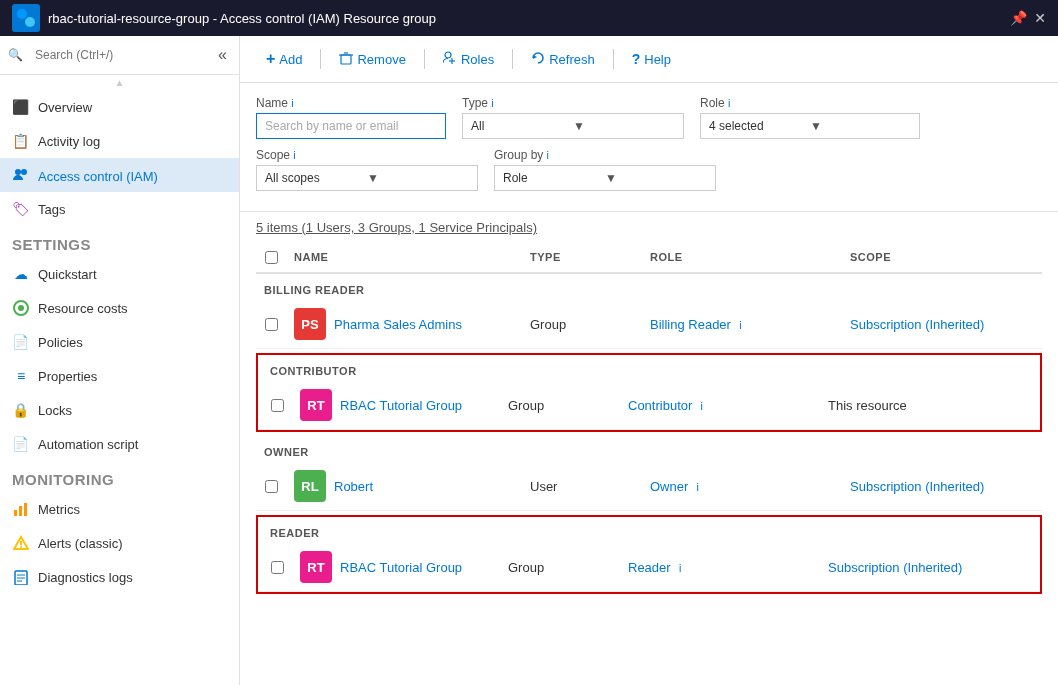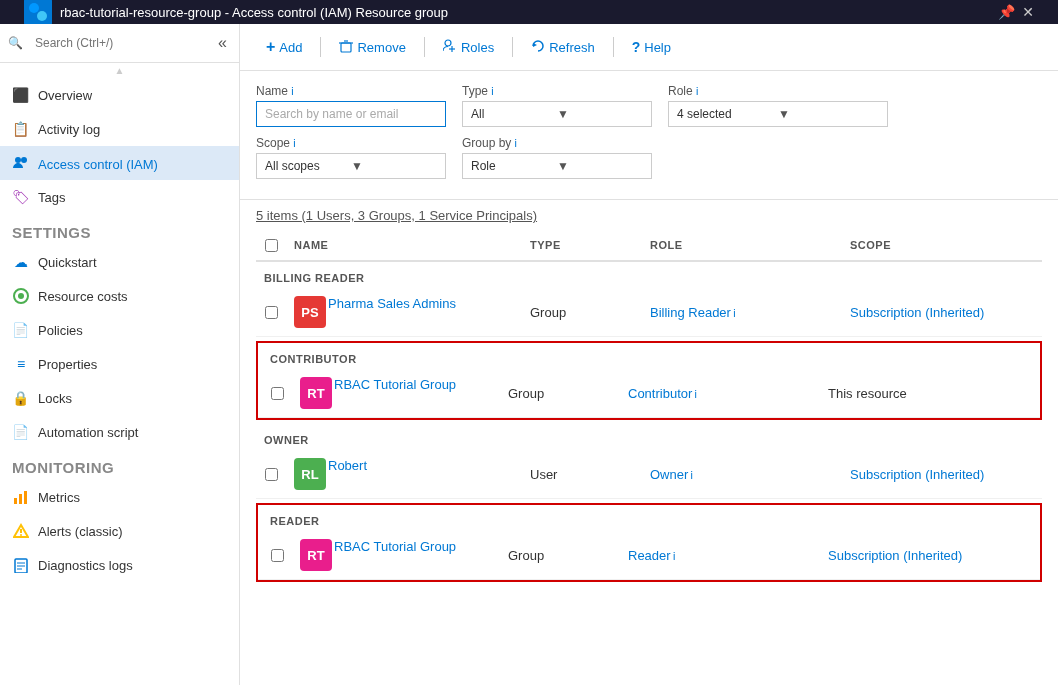--- a/index.html
+++ b/index.html
@@ -5,22 +5,22 @@
     * { box-sizing: border-box; margin: 0; padding: 0; }
     body { font-family: 'Segoe UI', Arial, sans-serif; font-size: 13px; background: #f2f2f2; color: #333; overflow: hidden; }
 
     
     .title-bar {
       background: #1a1a2e;
       color: #fff;
       display: flex;
       align-items: center;
       justify-content: space-between;
-      padding: 0 24px;
-      height: 24px;
+      padding: 0 12px;
+      height: 36px;
       flex-shrink: 0;
     }
     .title-bar-left { display: flex; align-items: center; gap: 8px; }
     .title-bar-icon { width: 28px; height: 28px; background: #0078d4; border-radius: 3px; display: flex; align-items: center; justify-content: center; font-size: 14px; color: #fff; }
     .title-bar-controls { display: flex; gap: 6px; }
     .title-bar-controls span { cursor: pointer; font-size: 14px; color: #ccc; }
 
     
     .app { display: flex; flex-direction: column; height: 685px; }
     .main-content { display: flex; flex: 1; overflow: hidden; }
@@ -47,38 +47,38 @@
     .toolbar-separator { width: 1px; height: 20px; background: #ccc; margin: 0 4px; }
 
     
     .filters-area { padding: 12px 16px; background: #fff; border-bottom: 1px solid #e0e0e0; }
     .filters-row { display: flex; gap: 16px; margin-bottom: 8px; align-items: flex-start; }
     .filter-group { display: flex; flex-direction: column; gap: 3px; }
     .filter-label { font-size: 12px; color: #555; display: flex; align-items: center; gap: 3px; }
     .filter-label .info-icon { color: #0078d4; font-size: 11px; }
     .filter-input { border: 1px solid #0078d4; padding: 5px 8px; font-size: 12px; width: 190px; color: #555; }
     .filter-input::placeholder { color: #aaa; }
-    .filter-select { border: 1px solid #ccc; padding: 5px 8px; font-size: 12px; width: 190px; background: #fff; cursor: pointer; display: flex; align-items: center; justify-content: space-between; position: relative; }
+    .filter-select { border: 1px solid #ccc; padding: 5px 8px; font-size: 12px; width: 222px; background: #fff; cursor: pointer; display: flex; align-items: center; justify-content: space-between; position: relative; }
     .filter-select-wide { width: 220px; }
     .filter-select span { flex: 1; }
     .filter-select .arrow { color: #555; }
 
     
     .results-summary { padding: 8px 16px; font-size: 13px; color: #555; text-decoration: underline; }
 
     
     .table-area { flex: 1; overflow-y: auto; padding: 0 16px; }
     .table-header { display: grid; grid-template-columns: 30px 1fr 120px 200px 200px; padding: 8px 0; border-bottom: 2px solid #e0e0e0; font-size: 11px; font-weight: 600; color: #555; letter-spacing: 0.5px; }
     .table-header .col { padding: 0 8px; }
     .col-checkbox { display: flex; align-items: center; justify-content: center; }
 
     .role-section { margin-bottom: 4px; }
     .role-section-header { font-size: 11px; font-weight: 600; color: #555; letter-spacing: 0.5px; padding: 10px 0 4px 8px; }
     .table-row { display: grid; grid-template-columns: 30px 1fr 120px 200px 200px; padding: 8px 0; border-bottom: 1px solid #f0f0f0; align-items: center; }
-    .table-row .col { padding: 0 8px; display: flex; gap: 2px; }
+    .table-row .col { padding: 0 8px; display: flex; align-items: center; gap: 8px; }
     .avatar { width: 32px; height: 32px; border-radius: 4px; display: flex; align-items: center; justify-content: center; font-size: 13px; font-weight: 600; color: #fff; flex-shrink: 0; }
     .name-link { color: #0078d4; cursor: pointer; text-decoration: none; }
     .role-link { color: #0078d4; cursor: pointer; }
     .info-icon-sm { color: #0078d4; font-size: 11px; cursor: pointer; }
 
     .highlighted-section { border: 2px solid #d00000; margin: 4px 0; }
     .highlighted-section .role-section-header { padding-left: 12px; }
     .highlighted-section .table-row { padding-left: 4px; padding-right: 20px; }
 
     input[type="checkbox"] { cursor: pointer; }

